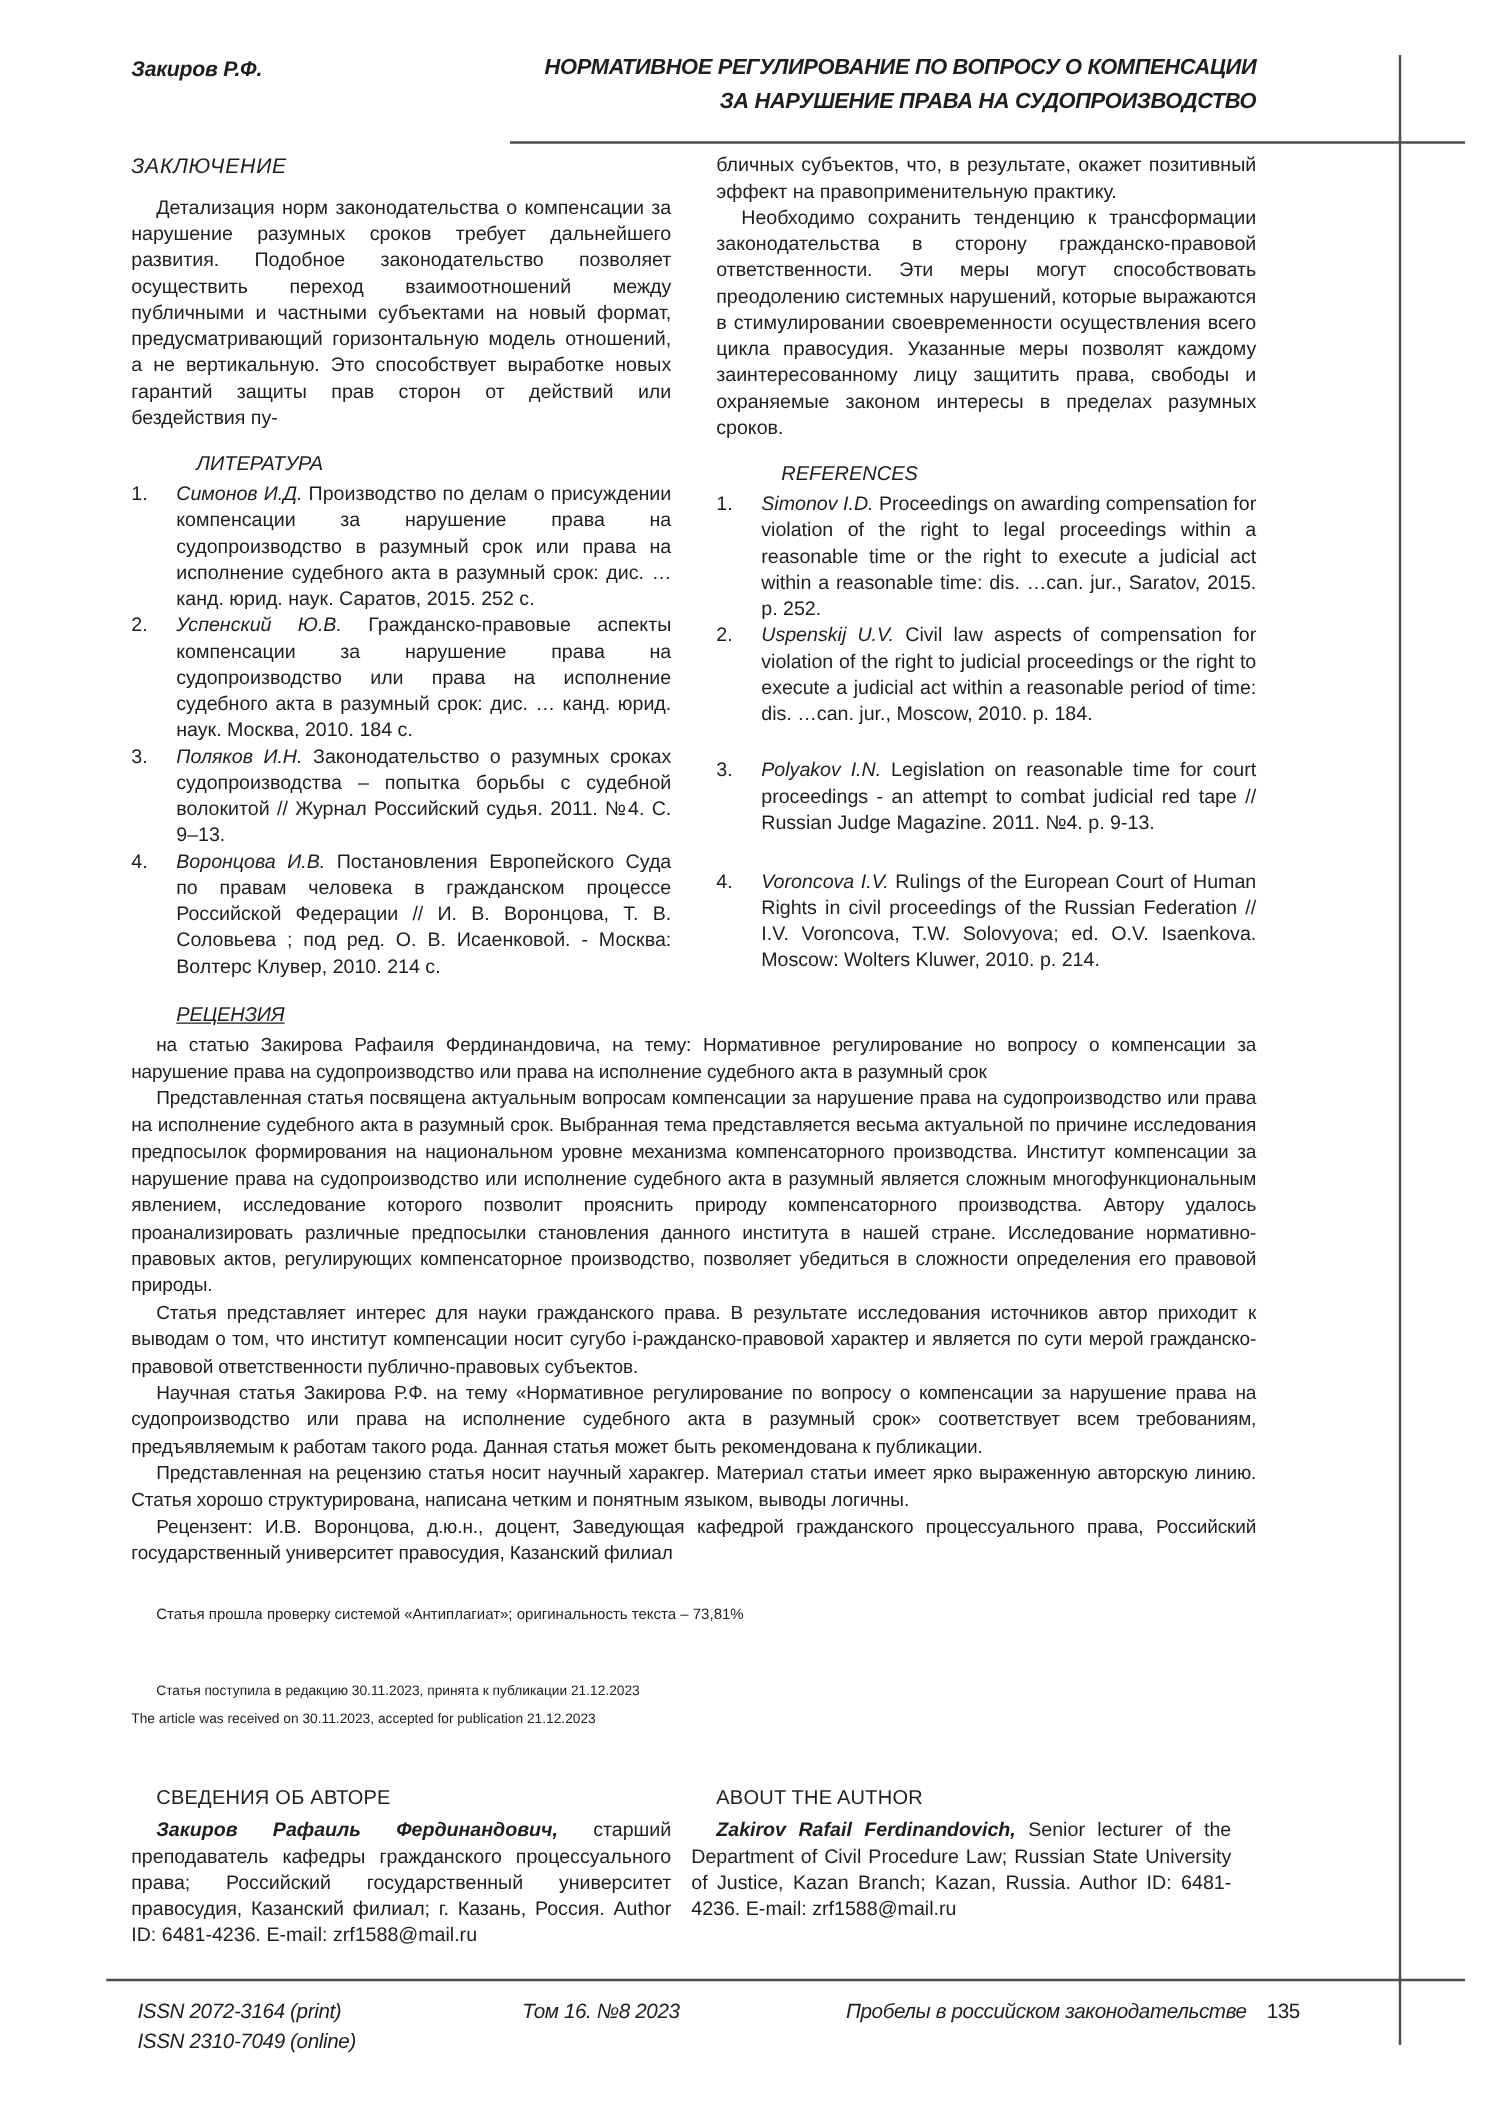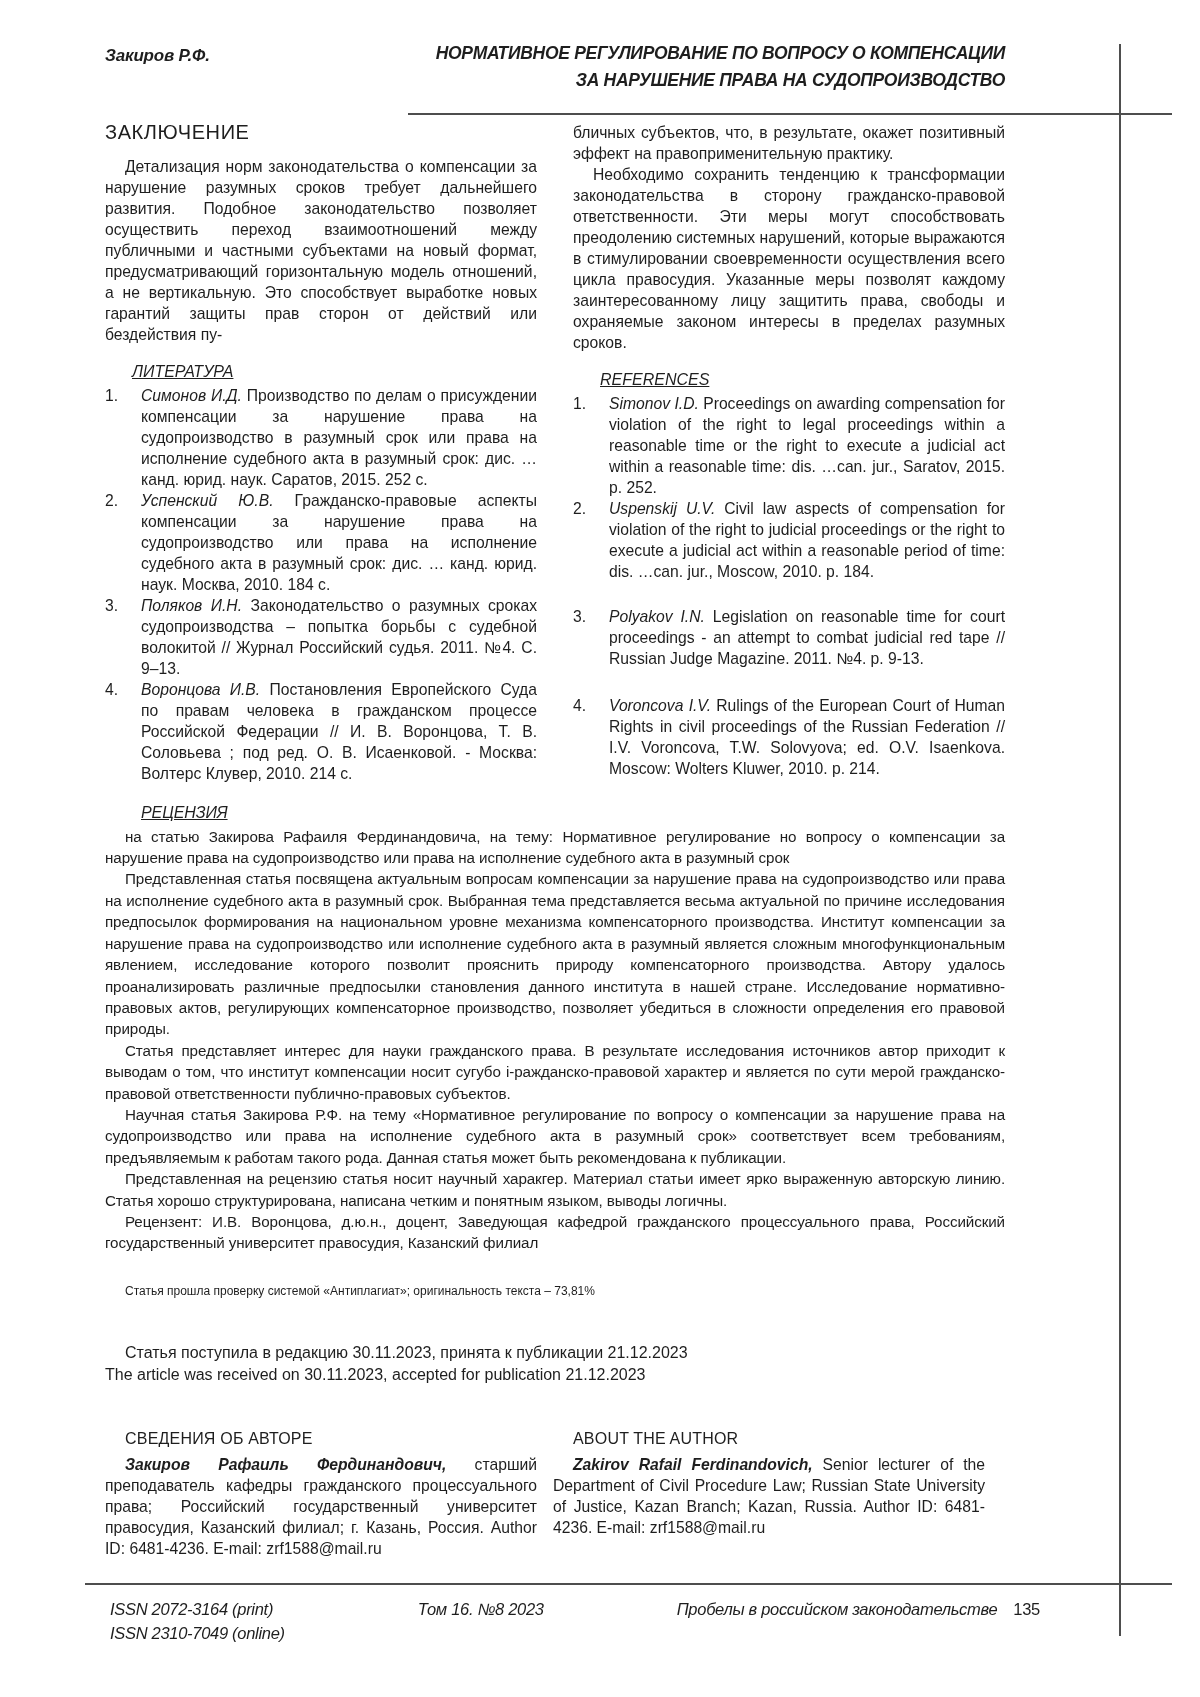--- a/index.html
+++ b/index.html
@@ -15,38 +15,38 @@
 
   .content { position:absolute; left:105px; top:40px; width:900px; }
 
   .page-header { display:flex; justify-content:space-between; align-items:flex-start; }
   .hdr-author { font-style:italic; font-weight:bold; font-size:17px; padding-top:6px; letter-spacing:-0.2px; }
   .hdr-title { text-align:right; font-style:italic; font-weight:bold; font-size:17.5px; line-height:1.55; letter-spacing:-0.3px; max-width:640px; }
 
   .columns { display:flex; gap:36px; margin-top:28px; }
   .col { width:432px; font-size:15.7px; line-height:21px; text-align:justify; }
 
-  .concl-heading { font-size:20px; font-weight:400; letter-spacing:0.6px; margin:0 0 13px 0; }
+  .concl-heading { font-size:17px; font-weight:400; letter-spacing:0.6px; margin:0 0 13px 0;font-style:italic; }
   .body-par { margin:0; text-indent:20px; }
   .body-par + .body-par { margin-top:0; }
 
-  .list-heading { font-style:italic; text-decoration:underline; font-size:16px; margin:16px 0 3px 27px; }
+  .list-heading { font-style:italic; font-size:16px; margin:16px 0 3px 52px; }
   .ref-item { display:flex; }
   .ref-item .num { width:36px; flex:none; }
   .ref-item .itext { flex:1; text-align:justify; }
   .au { font-style:italic; }
   .gap1 { margin-top:24px; }
   .gap2 { margin-top:26px; }
 
   .review { margin-top:18px; font-size:15.2px; line-height:21.4px; letter-spacing:-0.1px; }
   .review-heading { font-style:italic; text-decoration:underline; font-size:16px; margin:0 0 2px 36px; }
   .review p { margin:0; text-indent:20px; text-align:justify; }
 
   .note-antiplag { margin:30px 0 0 0; text-indent:20px; font-size:12px; }
-  .note-dates { margin-top:44px; font-size:16px; line-height:22px; }
+  .note-dates { margin-top:44px; font-size:11px; line-height:22px; }
   .note-dates .ru { margin:0; text-indent:20px; }
   .note-dates .en { margin:0; }
 
   .authors { display:flex; gap:16px; margin-top:42px; }
   .authors .acol { width:432px; font-size:15.7px; line-height:21px; }
   .authors h3 { font-weight:400; font-size:16px; margin:0 0 5px 20px; letter-spacing:0.2px; }
   .authors p { margin:0; text-align:justify; text-indent:20px; }
   .aname { font-weight:bold; font-style:italic; }
 
   .footer { position:absolute; left:110px; top:1597px; width:930px; display:flex; justify-content:space-between; align-items:flex-start; font-style:italic; font-size:16.5px; letter-spacing:-0.3px; }

